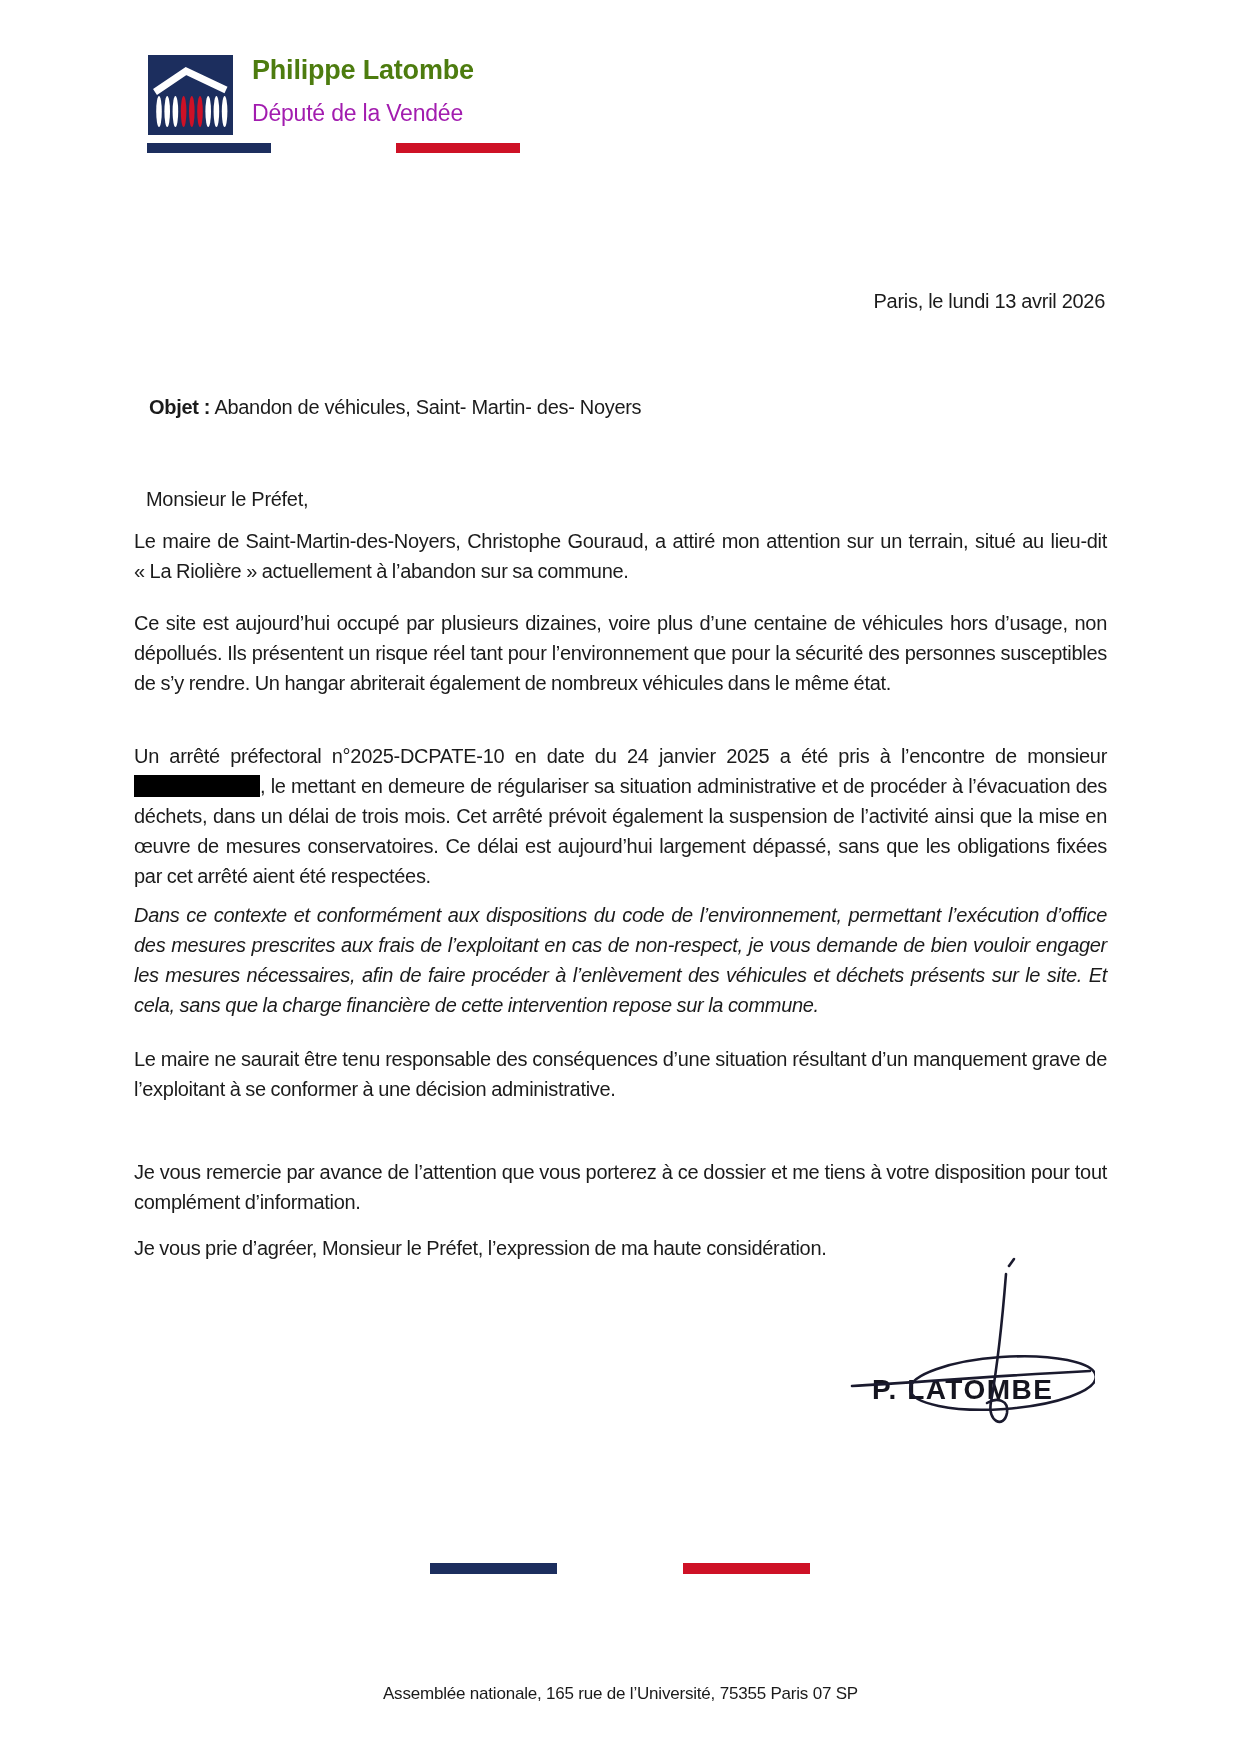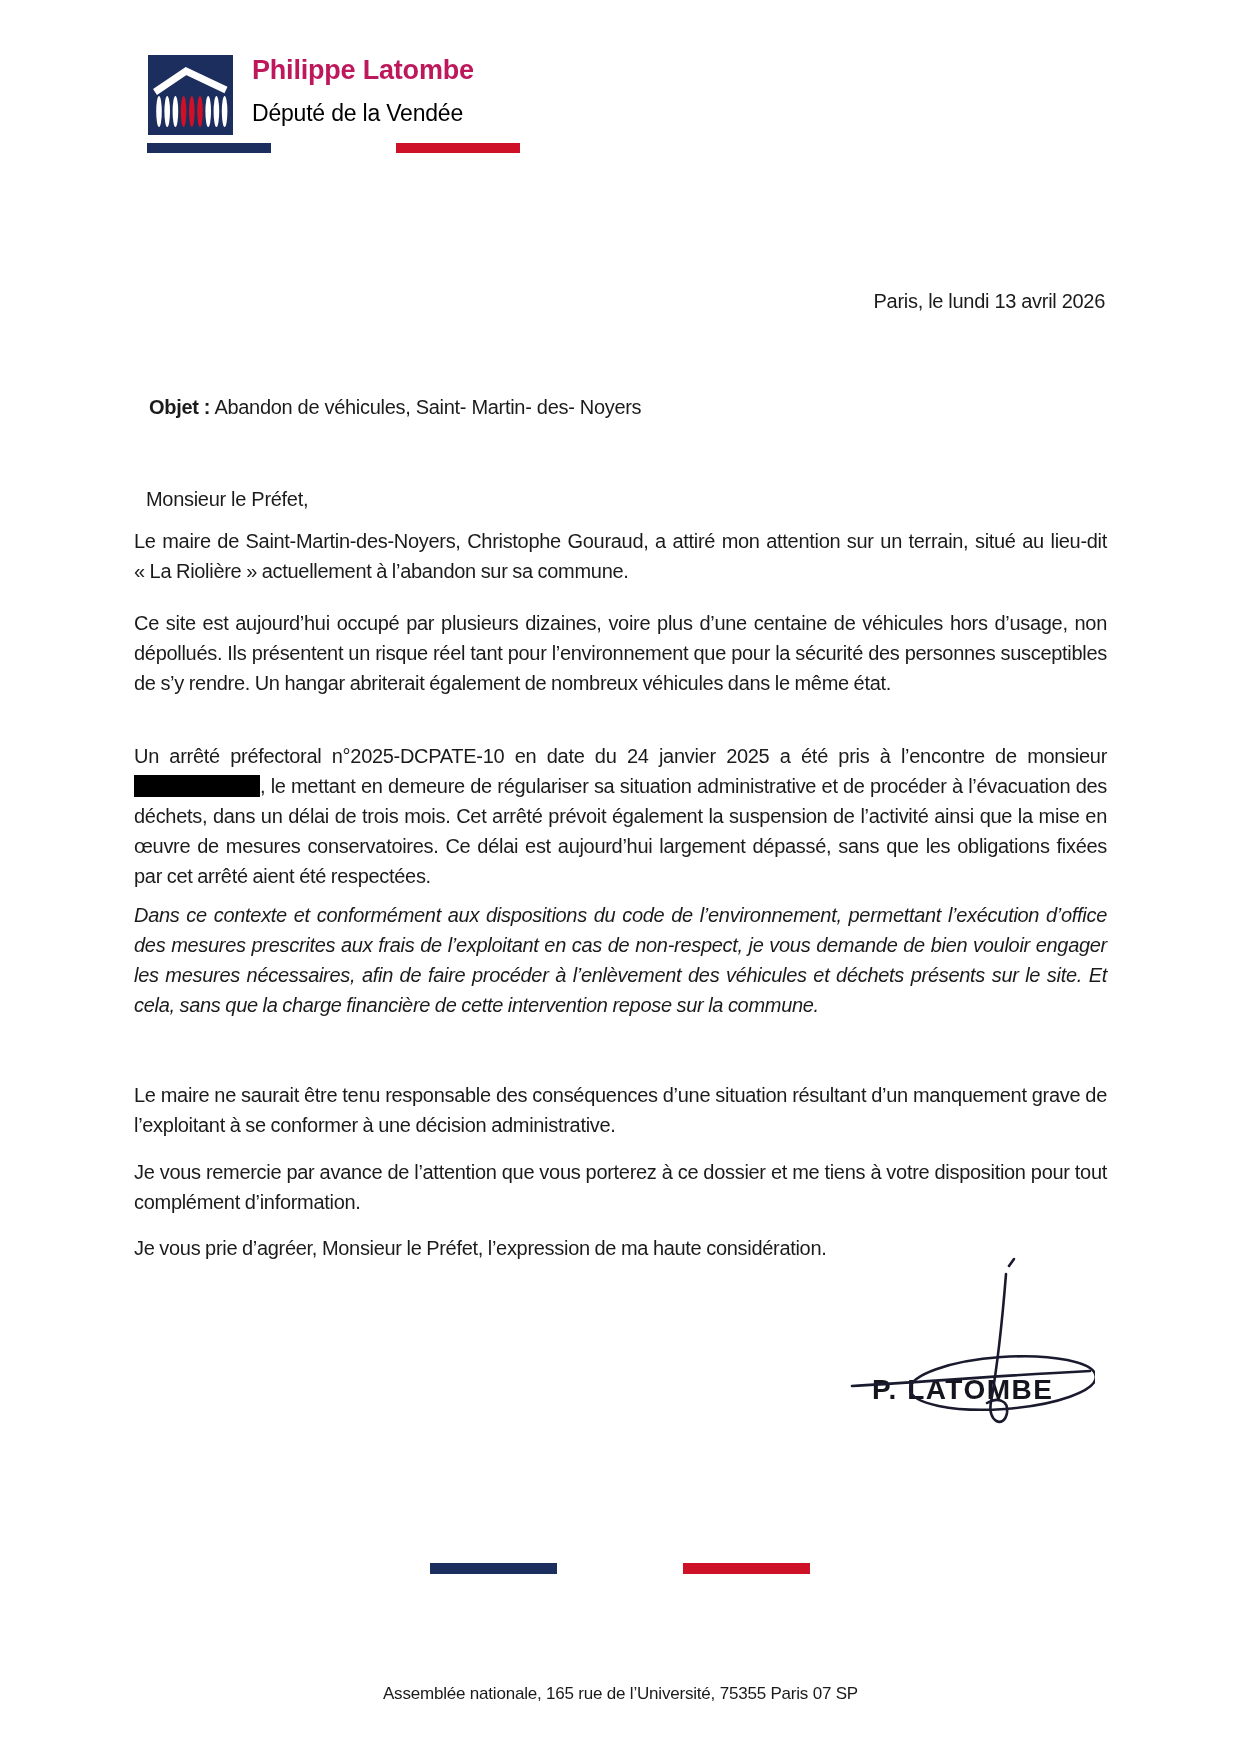--- a/index.html
+++ b/index.html
@@ -5,25 +5,25 @@
   html,body { margin:0; padding:0; background:#ffffff; }
   body { font-family:"Liberation Sans", sans-serif; }
   .page {
     position:relative; width:1241px; height:1755px;
     background:#ffffff; overflow:hidden; color:#1b1b1b;
   }
   
   .logo { position:absolute; left:148px; top:55px; }
   .sender-name {
     position:absolute; left:252px; top:55px;
-    font-size:27px; font-weight:bold; color:#be185d; letter-spacing:-0.2px;
+    font-size:27px; font-weight:bold; color:#4d7c0f; letter-spacing:-0.2px;
   }
   .sender-role {
     position:absolute; left:252px; top:100px;
-    font-size:23px; color:#000000; letter-spacing:-0.2px;
+    font-size:23px; color:#a21caf; letter-spacing:-0.2px;
   }
   .tricolor { position:absolute; display:flex; }
   .tricolor .seg { flex:1 1 0; height:100%; }
   .tricolor-header { left:147px; top:143px; width:373px; height:10px; }
   .tricolor-footer { left:430px; top:1563px; width:380px; height:11px; }
   
   .recipient {
     position:absolute; right:136px; top:206px;
     text-align:right; font-size:20px; line-height:30px; letter-spacing:-0.3px;
   }
@@ -39,21 +39,21 @@
   .salutation {
     position:absolute; left:134px; top:476px;
     font-size:20px; letter-spacing:-0.3px; margin:12px;
   }
   .para {
     position:absolute; left:134px; width:973px; margin:0;
     font-size:20px; line-height:30px; text-align:justify;
     letter-spacing:-0.3px; word-spacing:-0.5px; color:#1b1b1b;
   }
   .p1 { top:526px; } .p2 { top:608px; } .p3 { top:741px; }
-  .p4 { top:900px;font-style:italic; } .p5 { top:1080px; } .p6 { top:1157px; }
+  .p4 { top:900px;font-style:italic; } .p5 { top:1044px; } .p6 { top:1157px; }
   .p7 { top:1233px; }
   .redaction {
     display:inline-block; width:126px; height:22px;
     background:#000000; vertical-align:-4px;
   }
   
   .signature { position:absolute; left:760px; top:1252px; }
   .signature text {
     font-family:"Liberation Sans", sans-serif;
     font-weight:bold; font-size:28px; letter-spacing:1.5px; fill:#15151f;

